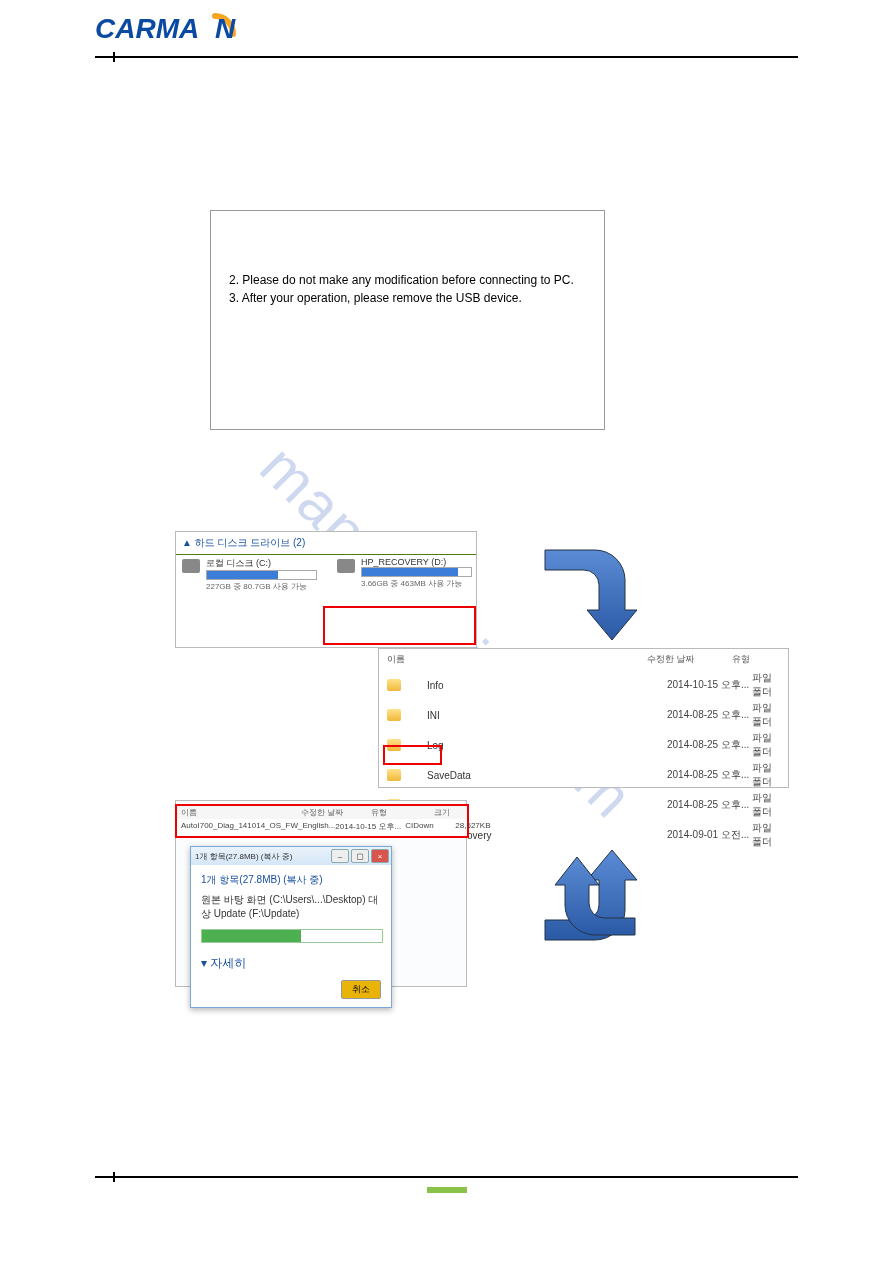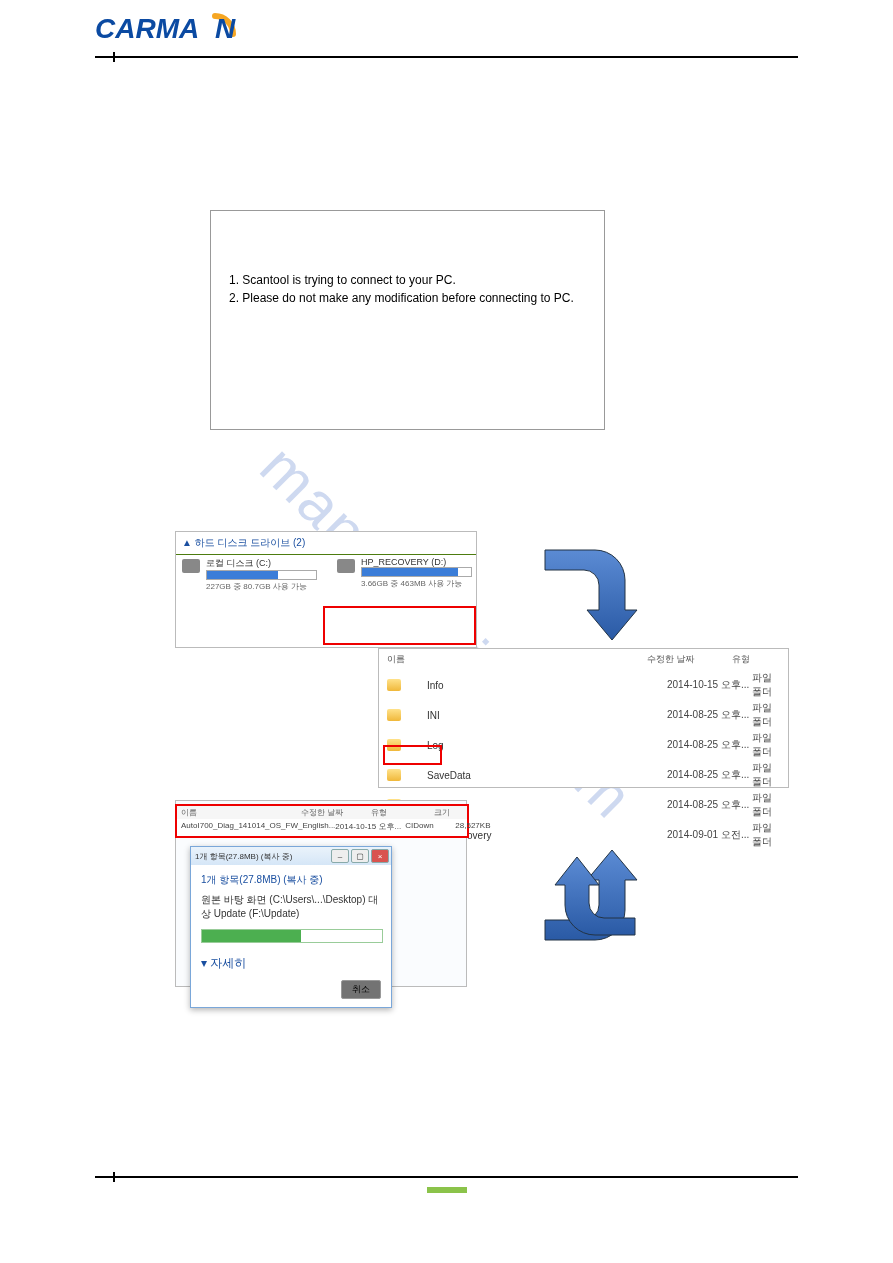--- a/index.html
+++ b/index.html
@@ -213,21 +213,21 @@
   }
   .winbtn { width:16px;height:12px;border:1px solid #8aa;background:#eee;border-radius:2px;font-size:8px;display:flex;align-items:center;justify-content:center;}
   .winbtn.close{background:#d9534f;color:#fff;}
   .copydlg .body { padding:8px 10px; }
   .copydlg .h { font-size:10px;color:#1a4fa0; margin-bottom:6px;}
   .copydlg .line { font-size:10px;color:#333; margin-bottom:8px;}
   .copydlg .pbar { width:100%;height:12px;border:1px solid #9c9;background:#fff;position:relative;}
   .copydlg .pbar .fill{position:absolute;left:0;top:0;bottom:0;background:#4caf50;}
   .copydlg .more{font-size:12px;color:#1a4fa0;margin-top:12px;}
   .copydlg .btnrow{display:flex;justify-content:flex-end;margin-top:8px;}
-  .copydlg .btn{border:1px solid #999;background:#737373;padding:2px 10px;font-size:9px;border-radius:2px;}
+  .copydlg .btn{border:1px solid #999;background:#eab308;padding:2px 10px;font-size:9px;border-radius:2px;}
 
   .outerbox2 {
     position:absolute;
     left:175px; top:800px;
     width:290px;
     height:185px;
     border:1px solid #bbb;
     background:#fafcfe;
   }
 
@@ -256,22 +256,22 @@
       <text x="0" y="30" font-family="Arial" font-weight="900" font-style="italic" font-size="28" fill="#0b4aa2">CARMA</text>
       <path d="M120 8 a18 18 0 0 1 18 18" stroke="#f6a623" stroke-width="6" fill="none" stroke-linecap="round"></path>
       <text x="120" y="30" font-family="Arial" font-weight="900" font-style="italic" font-size="28" fill="#0b4aa2">N</text>
     </svg>
   </div>
   <div class="hr-top"><span class="tick"></span></div>
 
   <div class="watermark">manualshive.com</div>
 
   <div class="dialog1">
-    <div>1. Scantool is trying to connect to your PC.</div>
     <div>2. Please do not make any modification before connecting to PC.</div>
+    <div>3. After your operation, please remove the USB device.</div>
   </div>
 
   <div class="explorer1">
     <div class="section-head">▲ <span>하드 디스크 드라이브 (2)</span></div>
     <div class="drive-row">
       <div class="drive">
         <div class="drive-icon"></div>
         <div class="drive-info">
           <div class="drive-name">로컬 디스크 (C:)</div>
           <div class="bar">

